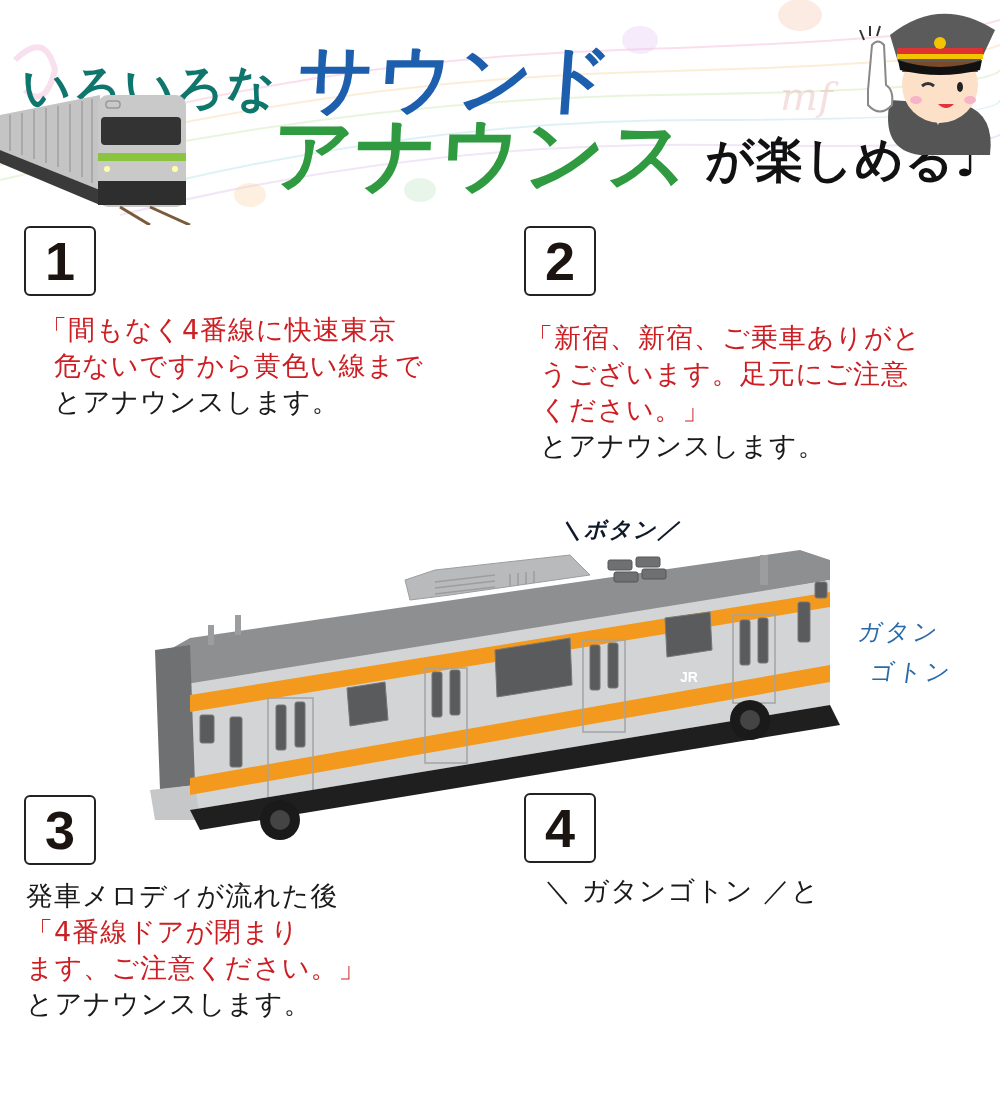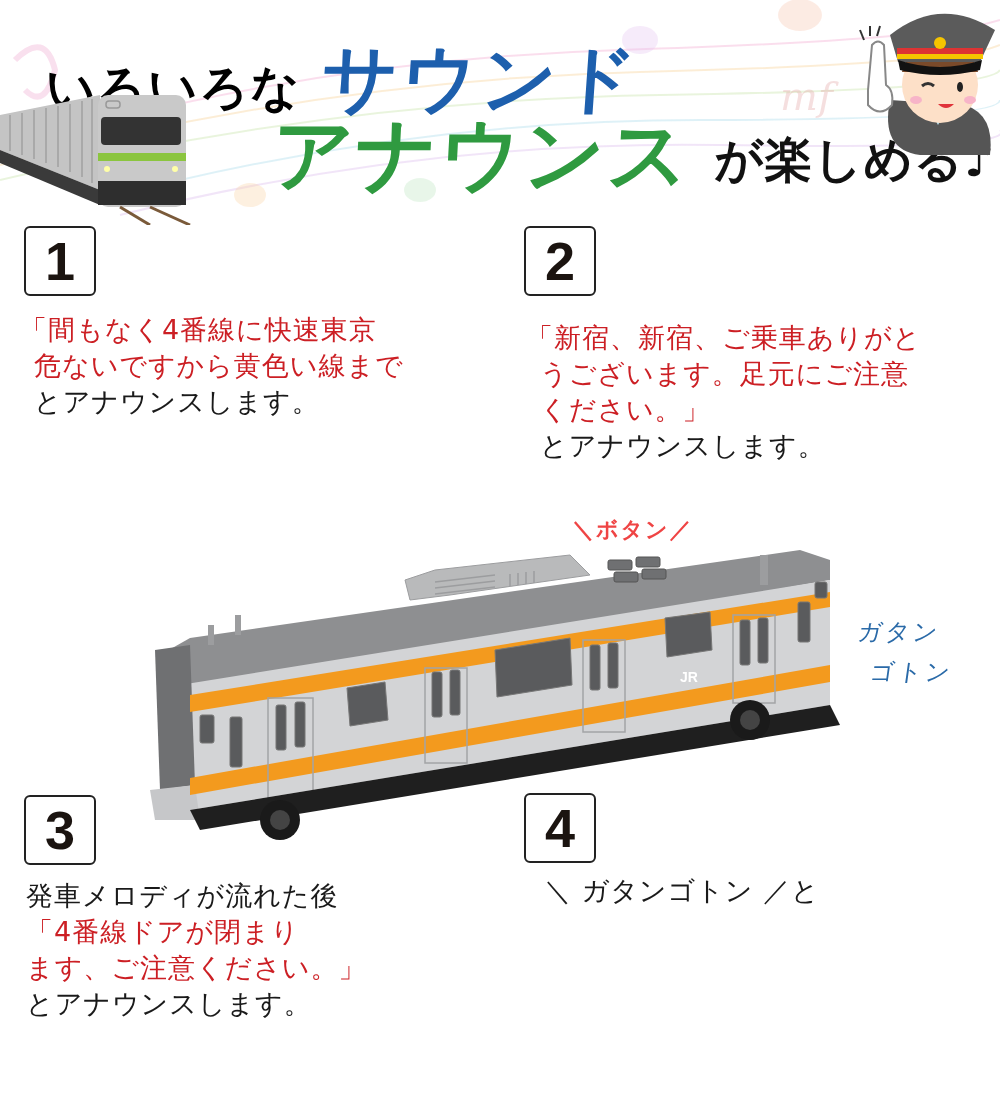--- a/index.html
+++ b/index.html
@@ -4,53 +4,53 @@
   <style>
     * { box-sizing: border-box; margin: 0; padding: 0; }
     html, body { width: 1000px; height: 1100px; background: #ffffff; overflow: hidden; }
     body { position: relative; font-family: "DejaVu Sans", "Liberation Sans", sans-serif; color: #1a1a1a; }
 
     
     .header { position: absolute; left: 0; top: 0; width: 1000px; height: 230px; overflow: hidden; }
     .music-bg { position: absolute; left: 0; top: 0; width: 1000px; height: 230px; }
     .title-line1 { position: absolute; left: 22px; top: 30px; white-space: nowrap; }
     .title-line2 { position: absolute; left: 272px; top: 102px; white-space: nowrap; }
-    .t-black { font-weight: bold; color: #000000; font-size: 48px; letter-spacing: 2px; display: inline-block; vertical-align: baseline; margin-left: 24px; }
+    .t-black { font-weight: bold; color: #0f766e; font-size: 48px; letter-spacing: 2px; display: inline-block; vertical-align: baseline; }
     .t-blue { font-weight: bold; color: #1d5fad; font-size: 74px; letter-spacing: 4px; display: inline-block; margin-left: 20px; transform: skewX(-4deg); }
     .t-green { font-weight: bold; color: #2f9a40; font-size: 80px; letter-spacing: 2px; display: inline-block; transform: skewX(-3deg); }
-    .t-black2 { font-weight: bold; color: #111111; font-size: 48px; letter-spacing: 1px; display: inline-block; margin-left: 23px; vertical-align: 6px; }
+    .t-black2 { font-weight: bold; color: #111111; font-size: 48px; letter-spacing: 1px; display: inline-block; margin-left: 14px; vertical-align: 6px; }
 
     .illus-train { position: absolute; left: 0; top: 95px; }
     .conductor { position: absolute; left: 850px; top: 0; }
 
     
     .step { position: absolute; }
     .num-box {
       width: 72px; height: 70px; border: 2px solid #222; border-radius: 6px; background: #fff;
       display: flex; align-items: center; justify-content: center;
       font-family: "Liberation Sans", sans-serif; font-weight: bold; font-size: 54px; color: #1b1410;
     }
     .step-text { position: absolute; font-size: 27px; line-height: 36px; white-space: nowrap; letter-spacing: 1px; }
     .red { color: #cc1f24; }
     .black { color: #1a1a1a; }
 
     #step1 .num-box { position: absolute; left: 24px; top: 226px; }
-    #step1 .step-text { left: 20px; top: 312px; }
+    #step1 .step-text { left: 40px; top: 312px; }
     #step2 .num-box { position: absolute; left: 524px; top: 226px; }
     #step2 .step-text { left: 526px; top: 320px; }
     #step3 .num-box { position: absolute; left: 24px; top: 795px; }
     #step3 .step-text { left: 26px; top: 878px; }
     #step4 .num-box { position: absolute; left: 524px; top: 793px; }
     #step4 .step-text { left: 544px; top: 873px; }
 
     .indent { padding-left: 14px; }
 
     
     .toy-train { position: absolute; left: 150px; top: 520px; width: 700px; height: 320px; }
-    .button-label { position: absolute; left: 572px; top: 515px; font-size: 22px; font-weight: bold; color: #ef4444; white-space: nowrap; letter-spacing: 2px; }
+    .button-label { position: absolute; left: 560px; top: 515px; font-size: 22px; font-weight: bold; color: #0f172a; white-space: nowrap; letter-spacing: 2px; font-style: italic; }
     .gatan { position: absolute; left: 855px; top: 612px; color: #2a6aa8; font-size: 24px; line-height: 40px; transform: skewX(-8deg); letter-spacing: 3px; }
     .gatan span { display: block; }
     .gatan .l2 { padding-left: 18px; }
   </style>
 </head>
 <body>
 
 <div class="header">
   <svg class="music-bg" width="1000" height="230" viewBox="0 0 1000 230">
     <g fill="none" stroke-width="2" opacity="0.45">

